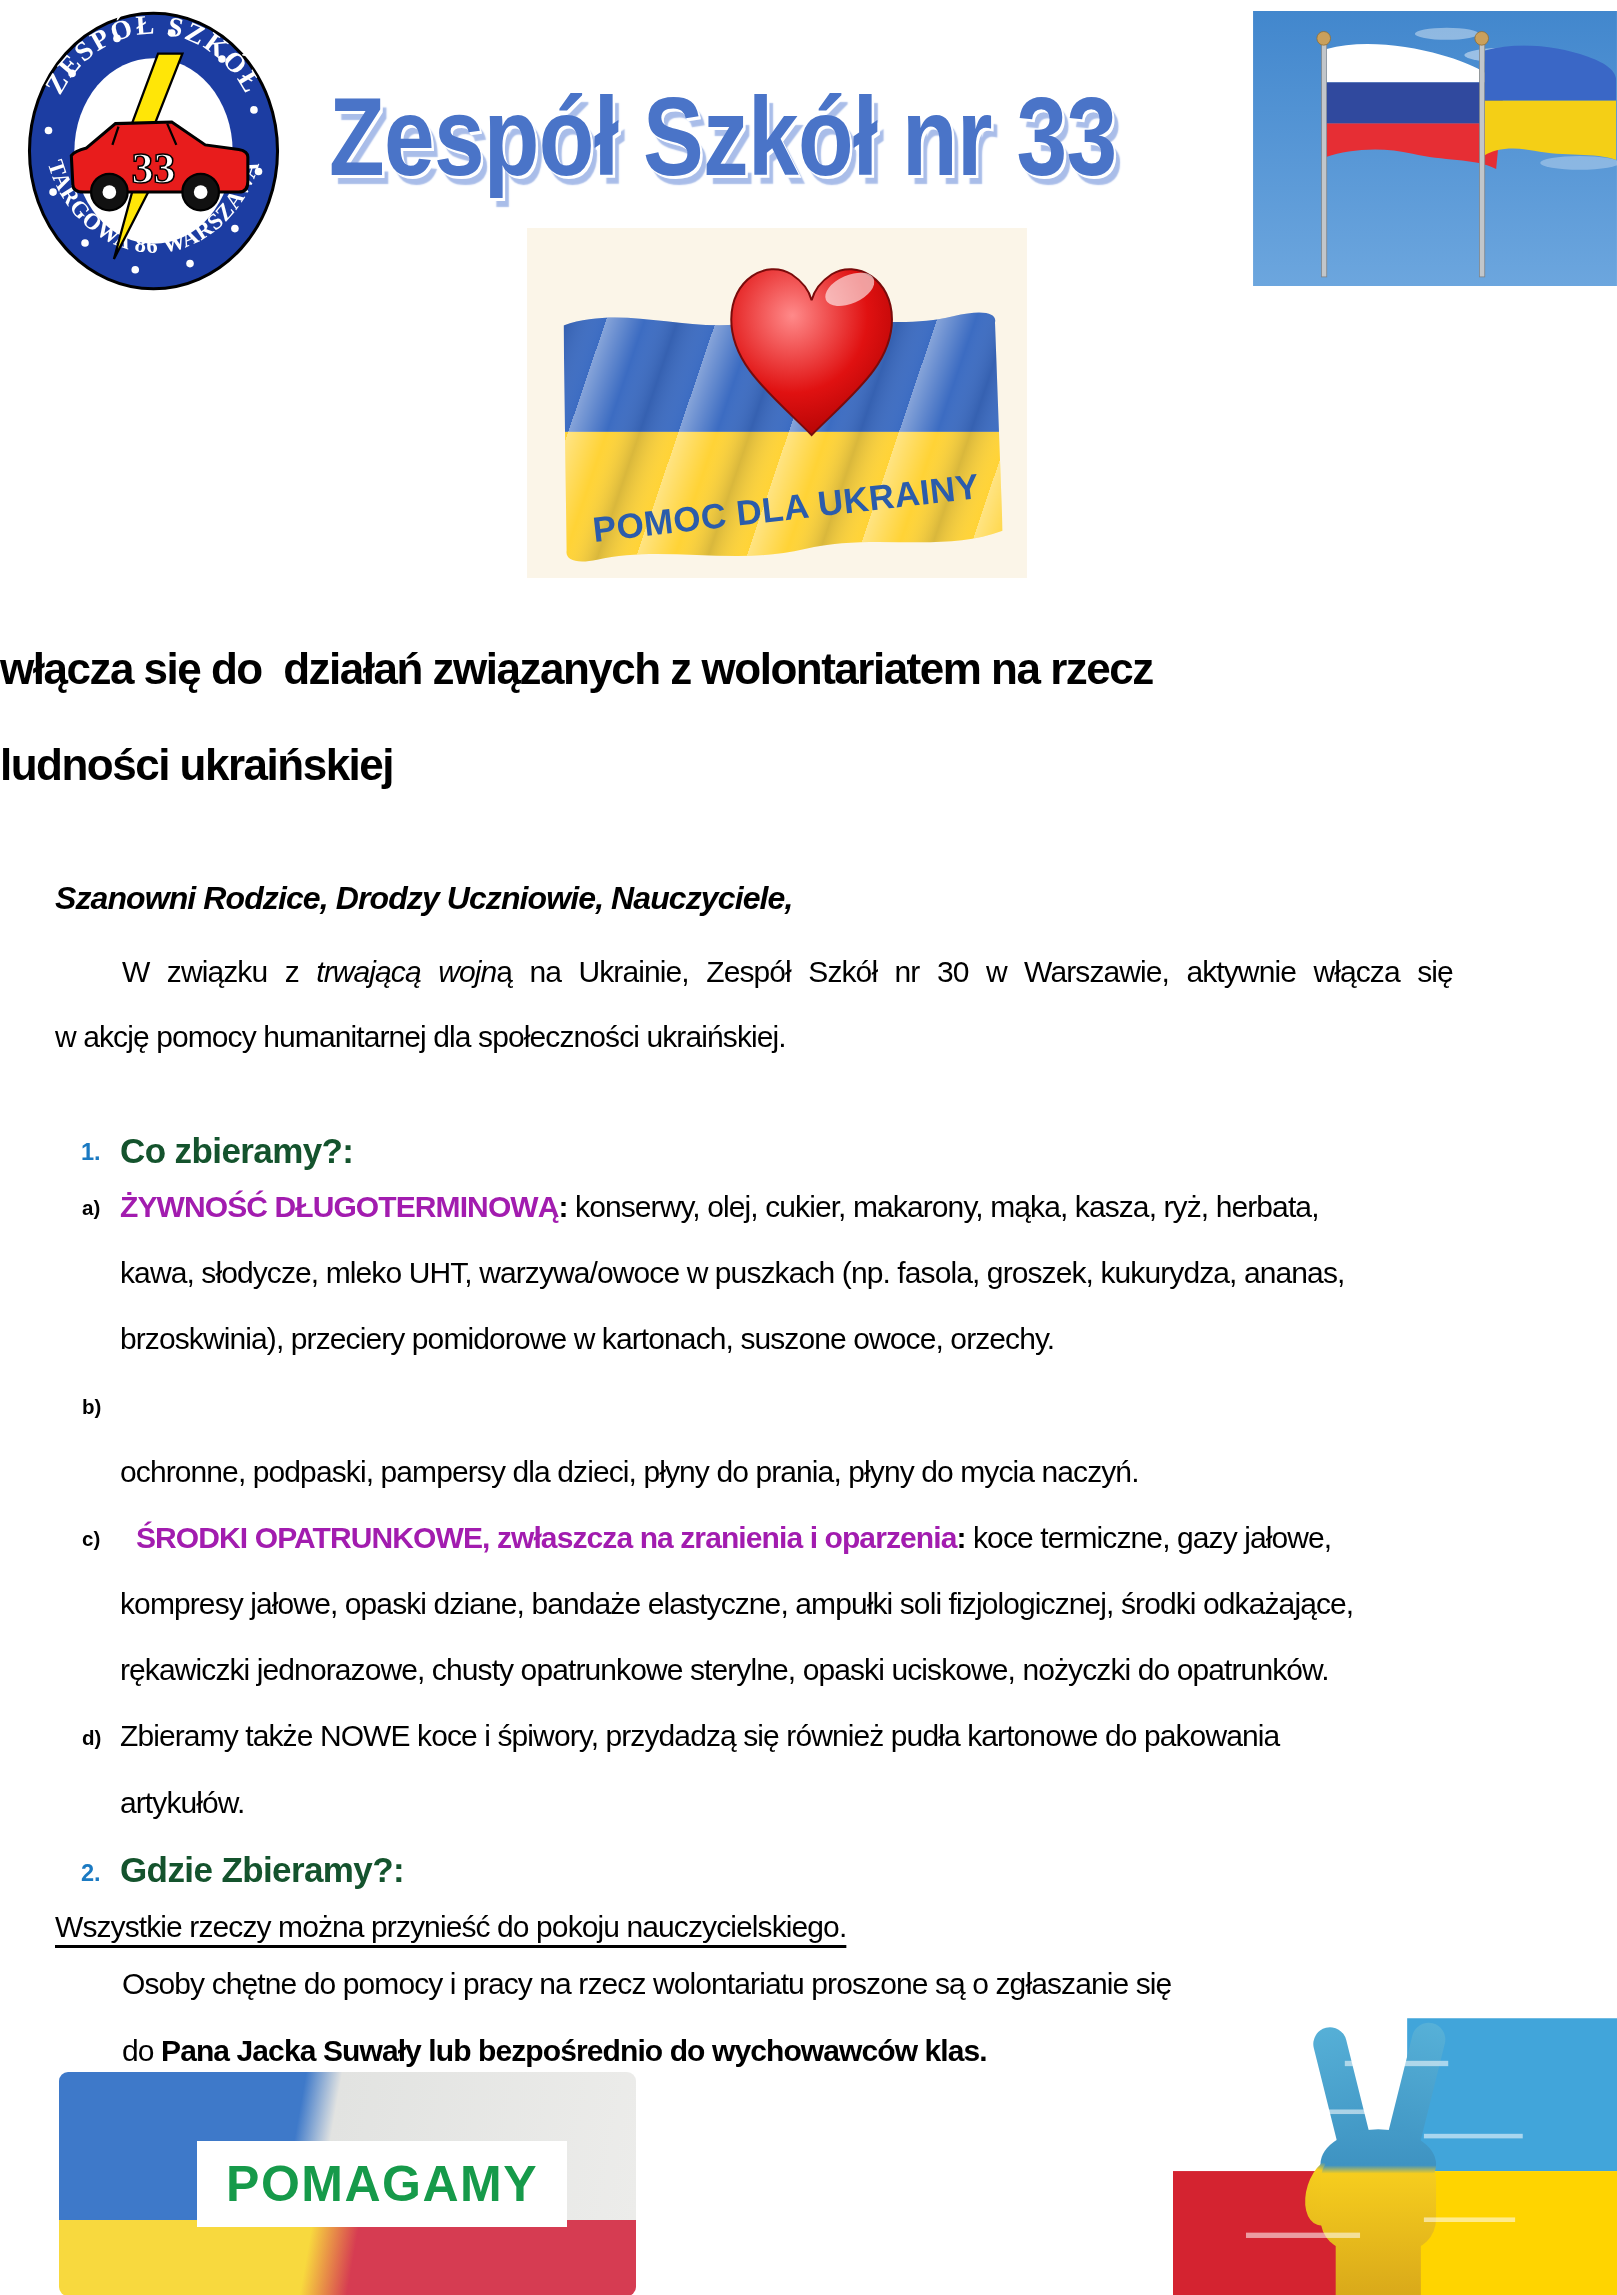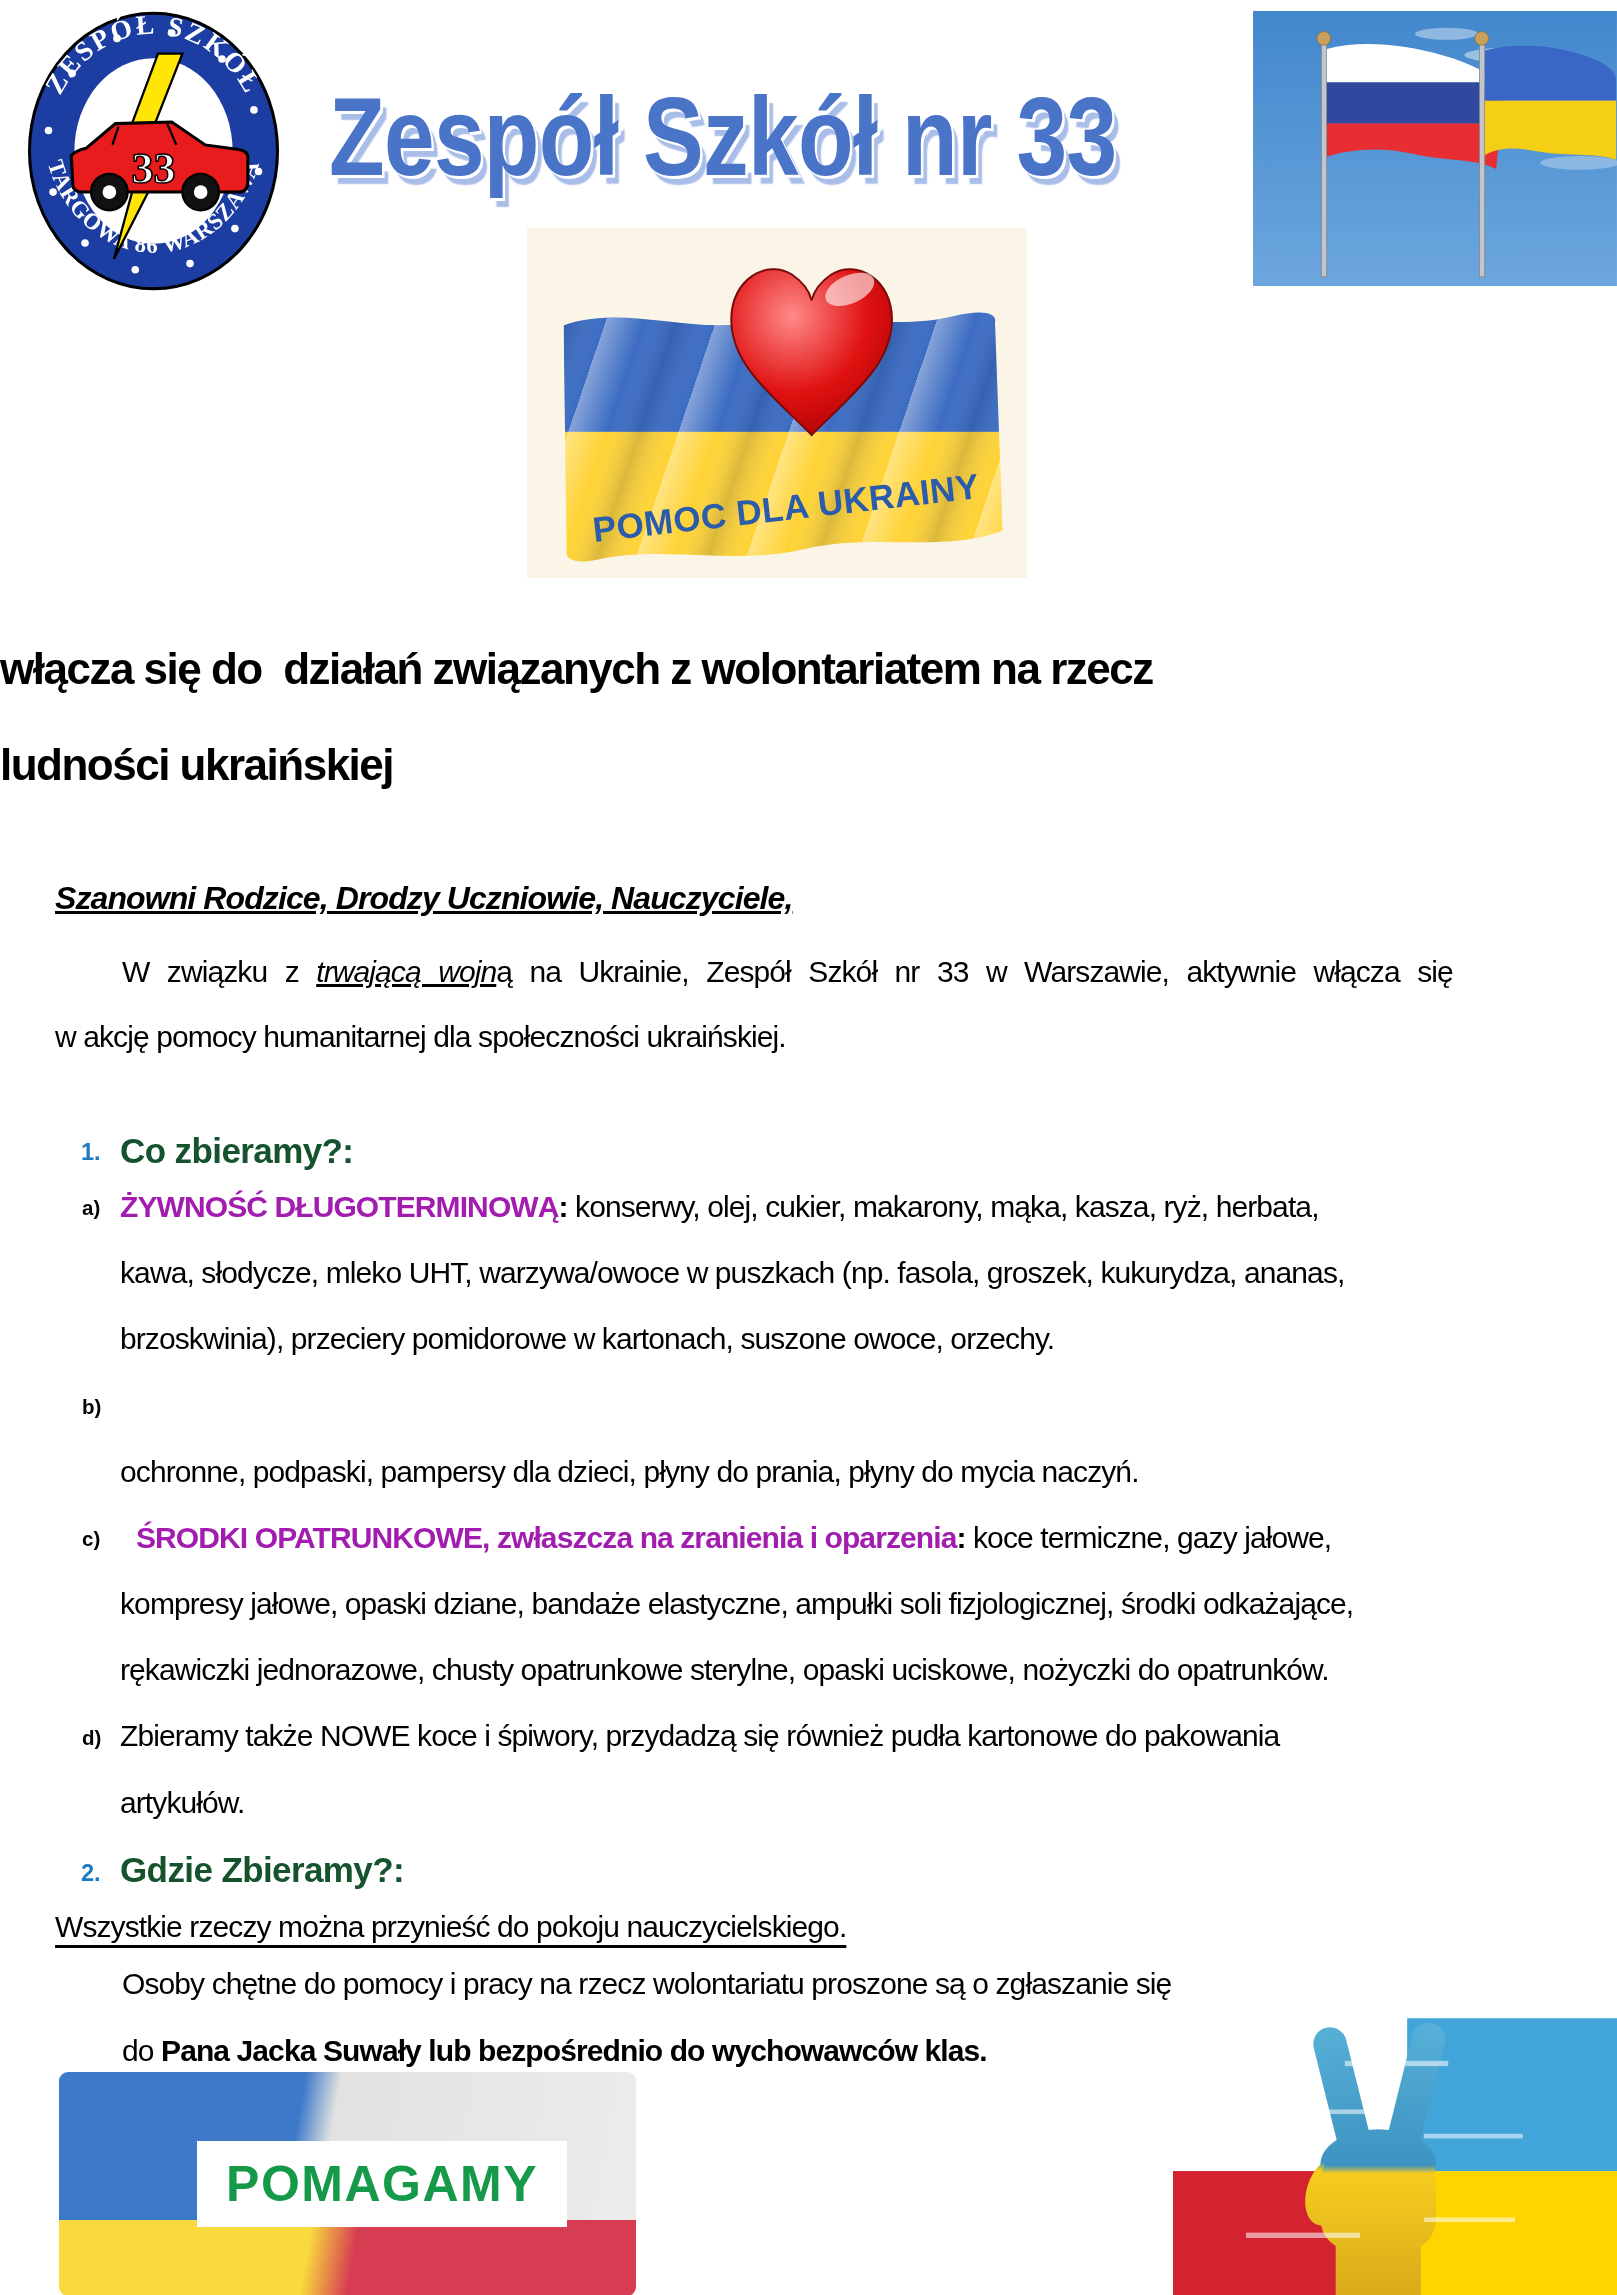--- a/index.html
+++ b/index.html
@@ -4,21 +4,21 @@
 <style>
   html,body{margin:0;padding:0;background:#9a9a9a;}
   #page{
     position:relative;width:1618px;height:2295px;margin:0 auto;
     background:#ffffff;overflow:hidden;
     font-family:"Liberation Sans",sans-serif;color:#000;
   }
   .abs{position:absolute;}
   .body-line{font-size:30px;line-height:40px;letter-spacing:-0.9px;white-space:pre;}
   .b{font-weight:bold;}
-  .i{font-style:italic;text-decoration:underline;}
+  .i{font-style:italic;}
   .red{color:#a21caf;font-weight:bold;}
   .stretch{word-spacing:10px;}
   .sec-title{font-size:35px;font-weight:bold;color:#14532d;letter-spacing:-0.6px;white-space:pre;}
   .num-marker{font-size:23.6px;font-weight:bold;color:#1b7ac2;}
   .letter-marker{font-size:20.5px;font-weight:bold;color:#000;}
   .heading{left:0;width:1360px;text-align:left;font-size:44px;font-weight:bold;letter-spacing:-1.5px;white-space:pre;}
   .ul{text-decoration:underline;text-decoration-thickness:3px;text-underline-offset:7.6px;}
   .doc-title{
     font-size:111px;font-weight:bold;color:#4a74c8;letter-spacing:-0.8px;white-space:pre;
     transform:scaleX(0.82);transform-origin:0 0;
@@ -146,21 +146,21 @@
       <ellipse cx="138" cy="55" rx="26" ry="14" fill="rgba(255,255,255,0.6)" transform="rotate(-24 138 55)"></ellipse>
     </g>
   </svg>
   <div class="abs flag-caption" style="left:588px;top:488px">POMOC DLA UKRAINY</div>
 
   <div class="abs heading" style="top:644px">włącza się do  działań związanych z wolontariatem na rzecz</div>
   <div class="abs heading" style="top:740px">ludności ukraińskiej</div>
 
   <div class="abs body-line b i" style="left:55px;top:878px;font-size:32px">Szanowni Rodzice, Drodzy Uczniowie, Nauczyciele,</div>
 
-  <div class="abs body-line stretch" style="left:122px;top:952px"><span>W związku z </span><span class="i">trwającą wojn</span><span>ą na Ukrainie, Zespół Szkół nr 33 w Warszawie, aktywnie włącza się</span></div>
+  <div class="abs body-line stretch" style="left:122px;top:952px"><span>W związku z </span><span class="i">trwającą wojn</span><span>ą na Ukrainie, Zespół Szkół nr 30 w Warszawie, aktywnie włącza się</span></div>
   <div class="abs body-line" style="left:55px;top:1017px">w akcję pomocy humanitarnej dla społeczności ukraińskiej.</div>
 
   <div class="abs num-marker" style="left:81px;top:1139px">1.</div>
   <div class="abs sec-title" style="left:120px;top:1131px">Co zbieramy?:</div>
 
   <div class="abs letter-marker" style="left:82px;top:1196px">a)</div>
   <div class="abs body-line" style="left:120px;top:1187px"><span class="red">ŻYWNOŚĆ DŁUGOTERMINOWĄ</span><span class="b">:</span><span> konserwy, olej, cukier, makarony, mąka, kasza, ryż, herbata,</span></div>
   <div class="abs body-line" style="left:120px;top:1253px">kawa, słodycze, mleko UHT, warzywa/owoce w puszkach (np. fasola, groszek, kukurydza, ananas,</div>
   <div class="abs body-line" style="left:120px;top:1319px">brzoskwinia), przeciery pomidorowe w kartonach, suszone owoce, orzechy.</div>
 

